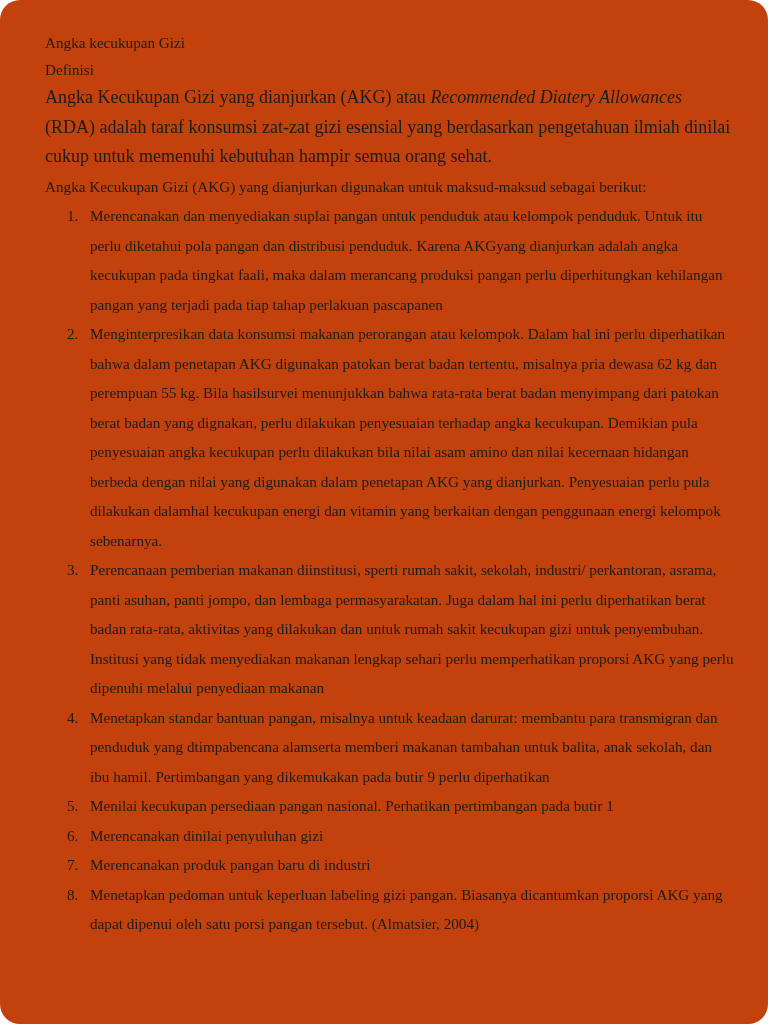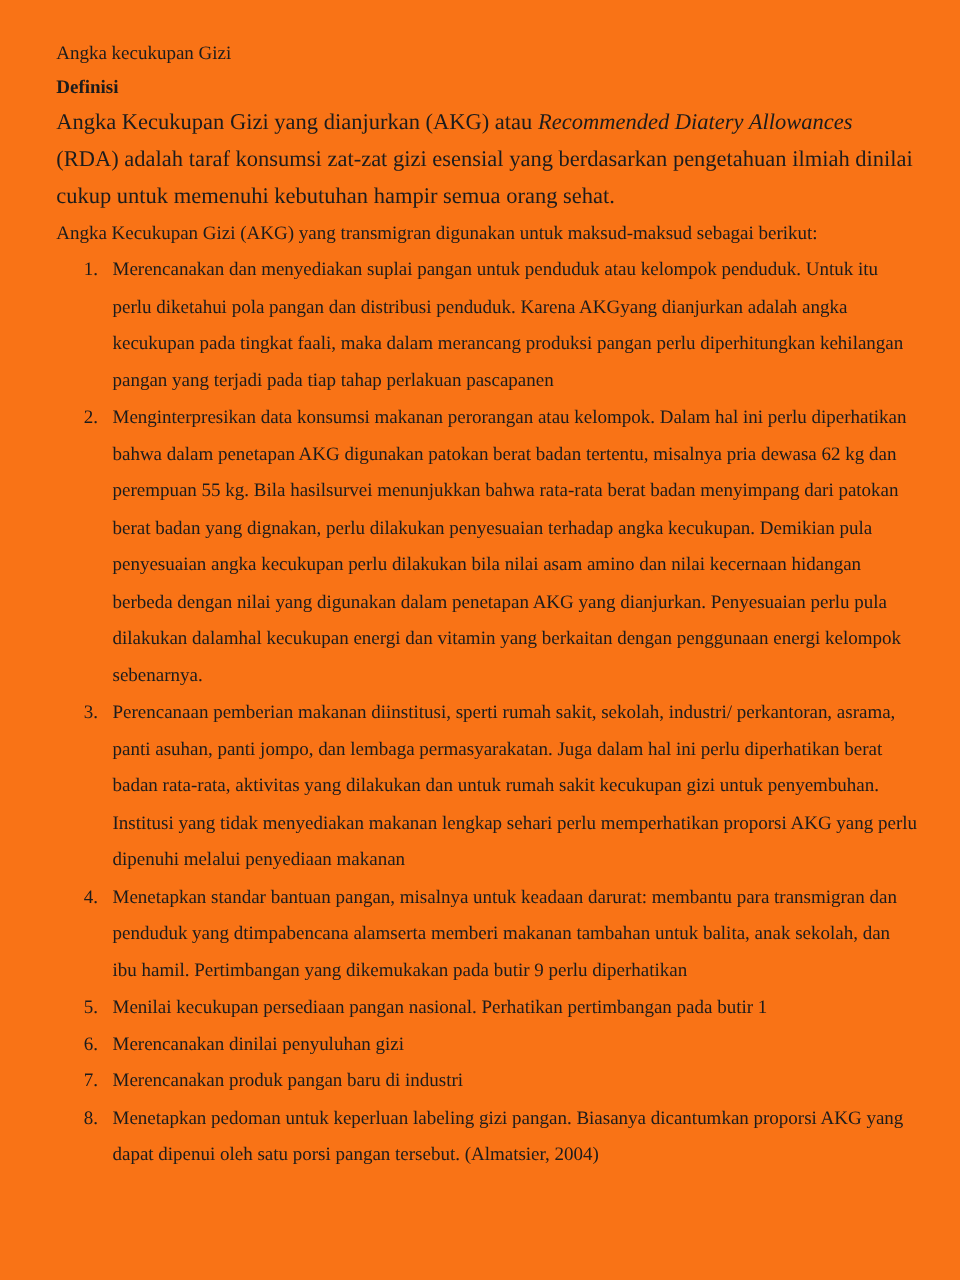--- a/index.html
+++ b/index.html
@@ -15,35 +15,36 @@
     font-family: "Liberation Serif", "DejaVu Serif", serif;
     color: #1c1c1c;
     -webkit-font-smoothing: antialiased;
   }
 
   .page {
     box-sizing: border-box;
     width: 768px;
     height: 1024px;
     padding: 30px 33px 0 45px;
-    background: #f97316;
+    background: #c2410c;
+    border-radius: 20px;
   }
 
   .doc-title {
     font-size: 15.2px;
     line-height: 26px;
     font-weight: normal;
     margin: 0;
     padding: 0;
   }
 
   .section-heading {
     font-size: 15.2px;
     line-height: 27px;
-    font-weight: bold;
+    font-weight: normal;
     margin: 0;
     padding: 0;
   }
 
   .body-para {
     font-size: 18px;
     line-height: 29.5px;
     margin: 0;
     padding: 0;
     text-align: left;
@@ -97,21 +98,21 @@
 <body>
 
 <div class="page">
 
   <p class="doc-title">Angka kecukupan Gizi</p>
 
   <p class="section-heading">Definisi</p>
 
   <p class="body-para"><span>Angka Kecukupan Gizi yang dianjurkan (AKG) atau </span><span class="italic-term">Recommended Diatery Allowances</span><span> (RDA) adalah taraf konsumsi zat-zat gizi esensial yang berdasarkan pengetahuan ilmiah dinilai cukup untuk memenuhi kebutuhan hampir semua orang sehat.</span></p>
 
-  <p class="lead-in">Angka Kecukupan Gizi (AKG) yang transmigran digunakan untuk maksud-maksud sebagai berikut:</p>
+  <p class="lead-in">Angka Kecukupan Gizi (AKG) yang dianjurkan digunakan untuk maksud-maksud sebagai berikut:</p>
 
   <ol class="numbered-list">
 
     <li class="spaced-after">
       <span class="marker">1.</span>
       <span class="item-text">Merencanakan dan menyediakan suplai pangan untuk penduduk atau kelompok penduduk. Untuk itu perlu diketahui pola pangan dan distribusi penduduk. Karena AKGyang dianjurkan adalah angka kecukupan pada tingkat faali, maka dalam merancang produksi pangan perlu diperhitungkan kehilangan pangan yang terjadi pada tiap tahap perlakuan pascapanen</span>
     </li>
 
     <li class="spaced-after">
       <span class="marker">2.</span>

